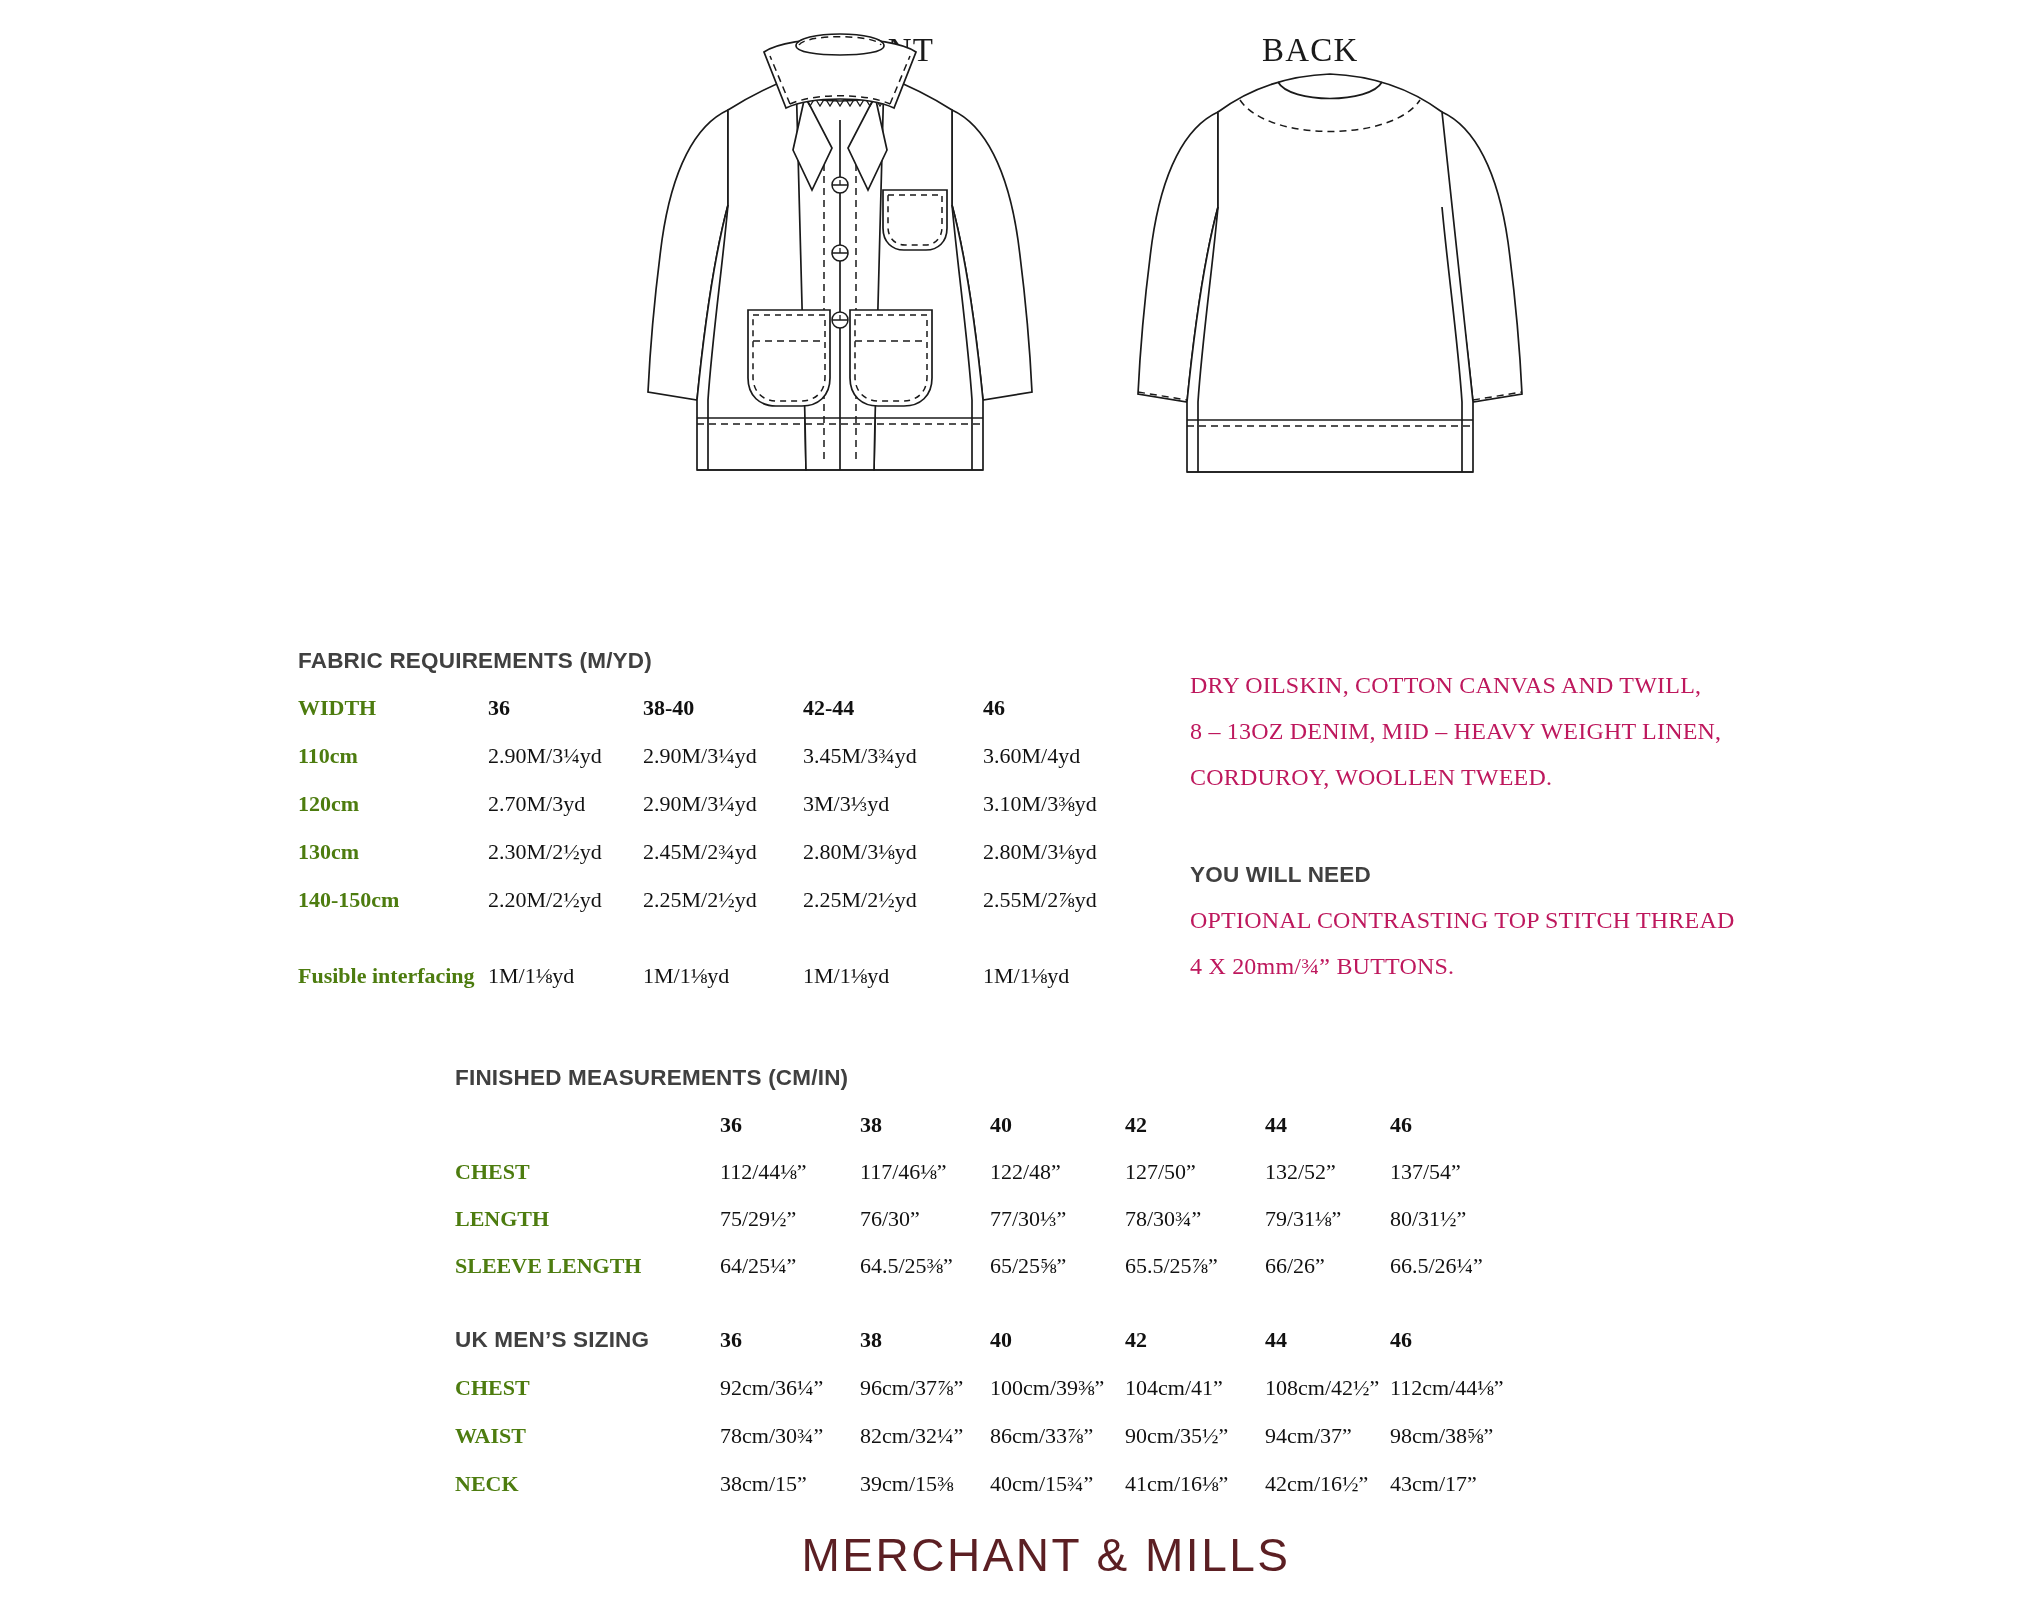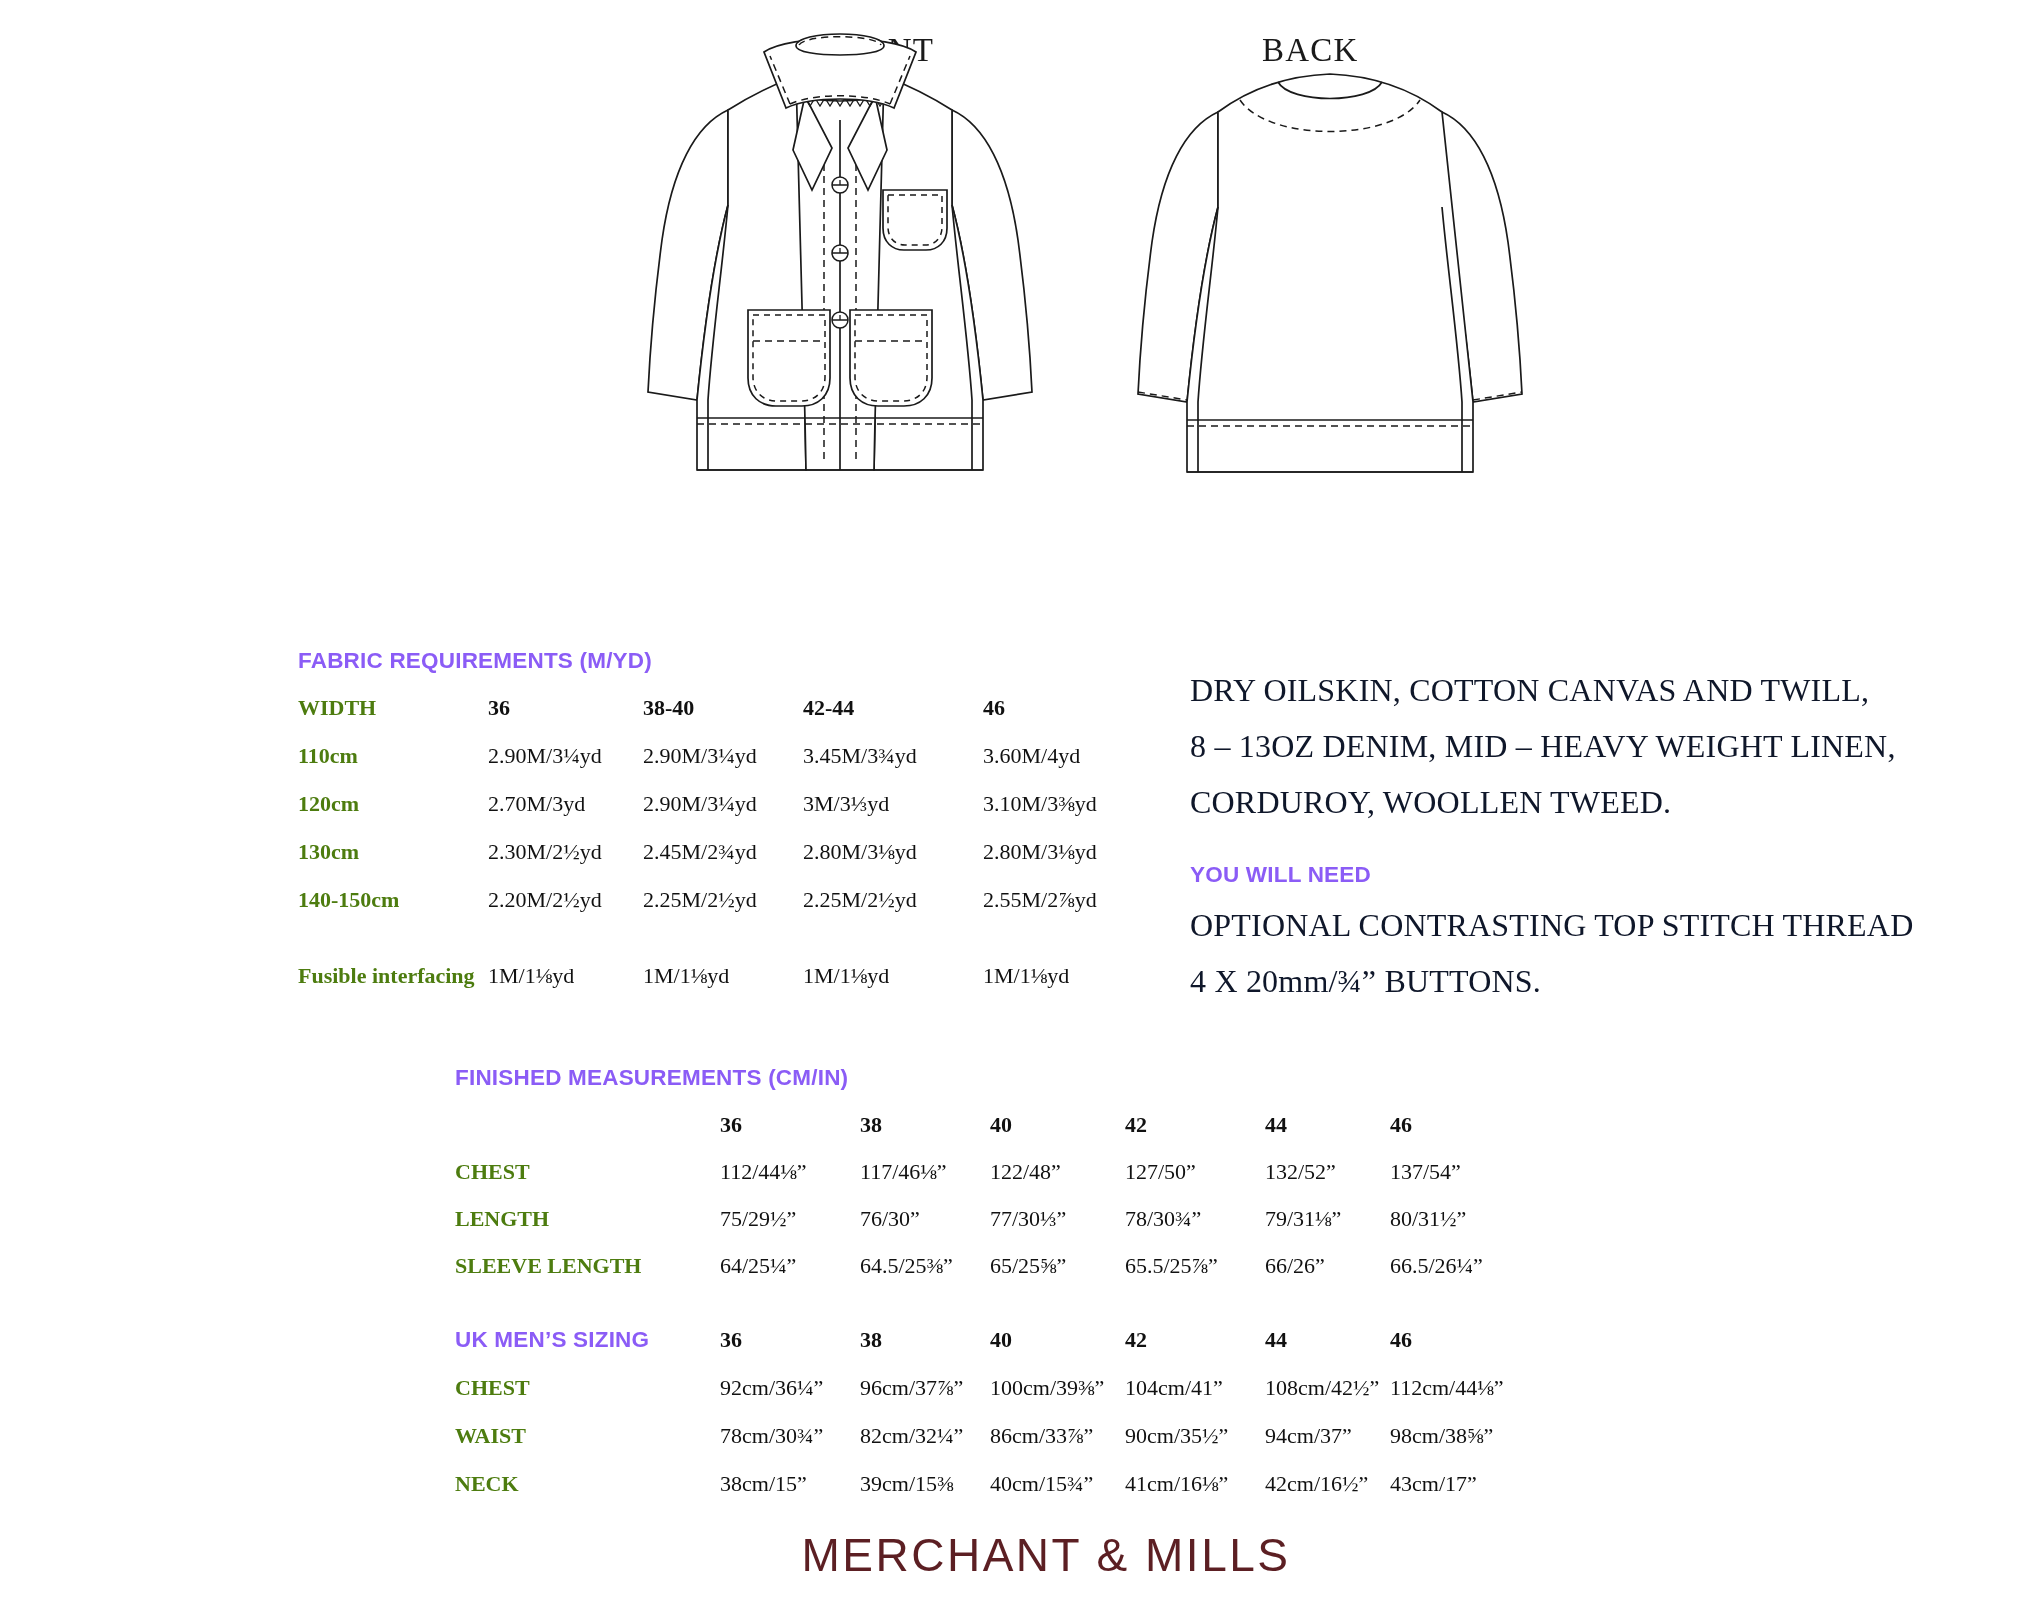--- a/index.html
+++ b/index.html
@@ -45,42 +45,42 @@
           stroke-dasharray: 6 5; }
   .thin { fill: none; stroke: #1a1a1a; stroke-width: 1.3; }
   .btn  { fill: #ffffff; stroke: #1a1a1a; stroke-width: 1.5; }
 
   
   .sec-head {
     font-family: "Liberation Sans", "DejaVu Sans", sans-serif;
     font-weight: bold;
     font-size: 22.5px;
     letter-spacing: 0.2px;
-    color: #8b5cf6;
+    color: #404040;
     white-space: nowrap;
   }
   .row-head {
     font-family: "Liberation Serif", "DejaVu Serif", serif;
     font-weight: bold;
     font-size: 22px;
     color: #4d7c0f;
     white-space: nowrap;
   }
   .cell {
     font-family: "Liberation Serif", "DejaVu Serif", serif;
     font-size: 22px;
     color: #111111;
     white-space: nowrap;
   }
   .cell.b { font-weight: bold; }
   .body-line {
     font-family: "Liberation Serif", "DejaVu Serif", serif;
-    font-size: 32px;
+    font-size: 24px;
     letter-spacing: 0.2px;
-    color: #0f172a;
+    color: #be185d;
     white-space: nowrap;
   }
 
   .abs { position: absolute; }
 
   
   .tbl { position: absolute; }
 
   #fabric-table { left: 298px; top: 695px; }
   #fabric-table .grid {

